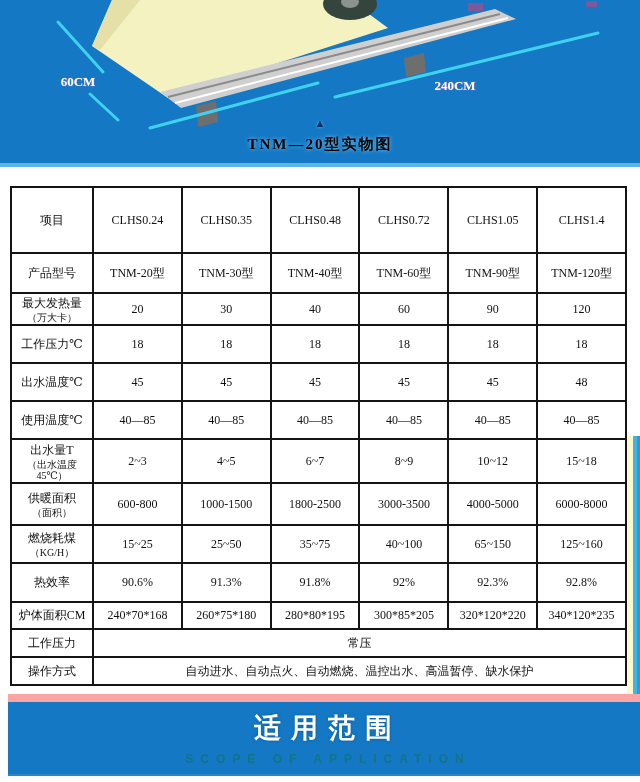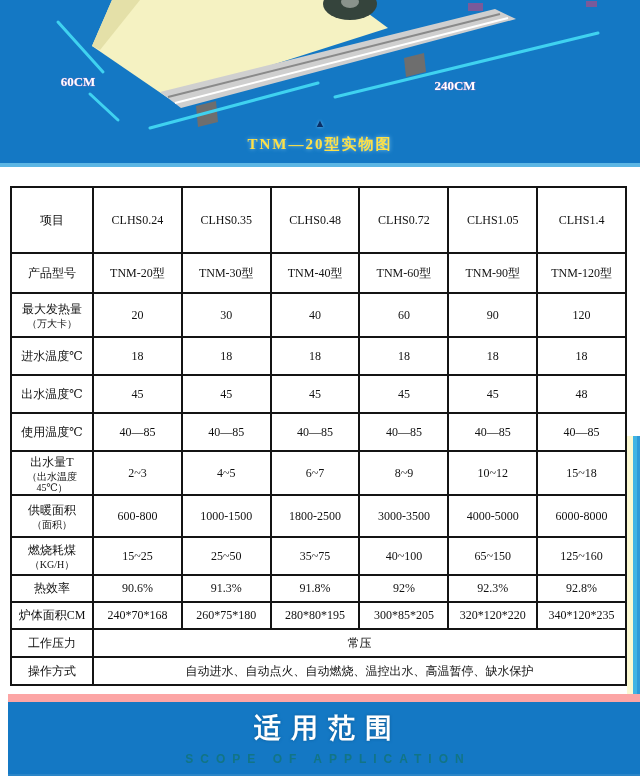--- a/index.html
+++ b/index.html
@@ -5,21 +5,21 @@
   html,body{margin:0;padding:0;background:#fff;}
   #page{position:relative;width:640px;height:782px;background:#ffffff;outline:1px solid #b9b9b9;
         font-family:"Liberation Serif","DejaVu Serif",serif;overflow:hidden;}
 
   
   .photo{position:absolute;top:0;left:0;width:640px;height:163px;background:var(--blue,#1478c4);
          border-bottom:4px solid #5cb6e4;}
   .photo svg{position:absolute;top:0;left:0;}
   .marker{position:absolute;left:0;right:0;bottom:34px;text-align:center;
           color:#0a2f66;font-size:11px;text-shadow:0 0 3px #6fc0f0;}
-  .caption{position:absolute;left:0;right:0;bottom:9px;text-align:center;color:#fde047;
+  .caption{position:absolute;left:0;right:0;bottom:9px;text-align:center;color:#000000;
            font-weight:bold;font-size:15px;letter-spacing:2px;text-shadow:0 0 4px #7ec6f0;}
 
   
   table.spec{position:absolute;top:186px;left:10px;width:617px;border-collapse:collapse;
              table-layout:fixed;background:#fff;}
   table.spec td{border:2px solid #141414;text-align:center;vertical-align:middle;
                 font-size:12px;color:#111;padding:0 2px;overflow:hidden;}
   table.spec td.label{font-size:12px;}
   table.spec .sub{font-size:10px;line-height:1.1;}
 
@@ -91,35 +91,35 @@
           <td class="label">
             <div>产品型号</div>
           </td>
           <td>TNM-20型</td>
           <td>TNM-30型</td>
           <td>TNM-40型</td>
           <td>TNM-60型</td>
           <td>TNM-90型</td>
           <td>TNM-120型</td>
         </tr>
-        <tr style="height: 44px; border-radius: 19px;">
+        <tr style="height: 32px; border-radius: 19px;">
           <td class="label">
             <div>最大发热量</div>
             <div class="sub">（万大卡）</div>
           </td>
           <td>20</td>
           <td>30</td>
           <td>40</td>
           <td>60</td>
           <td>90</td>
           <td>120</td>
         </tr>
         <tr style="height: 38px;">
           <td class="label">
-            <div>进水温度℃</div>
+            <div>工作压力℃</div>
           </td>
           <td>18</td>
           <td>18</td>
           <td>18</td>
           <td>18</td>
           <td>18</td>
           <td>18</td>
         </tr>
         <tr style="height: 38px;">
           <td class="label">
@@ -172,21 +172,21 @@
             <div>燃烧耗煤</div>
             <div class="sub">（KG/H）</div>
           </td>
           <td>15~25</td>
           <td>25~50</td>
           <td>35~75</td>
           <td>40~100</td>
           <td>65~150</td>
           <td>125~160</td>
         </tr>
-        <tr style="height: 27px;">
+        <tr style="height: 39px;">
           <td class="label">
             <div>热效率</div>
           </td>
           <td>90.6%</td>
           <td>91.3%</td>
           <td>91.8%</td>
           <td>92%</td>
           <td>92.3%</td>
           <td>92.8%</td>
         </tr>

